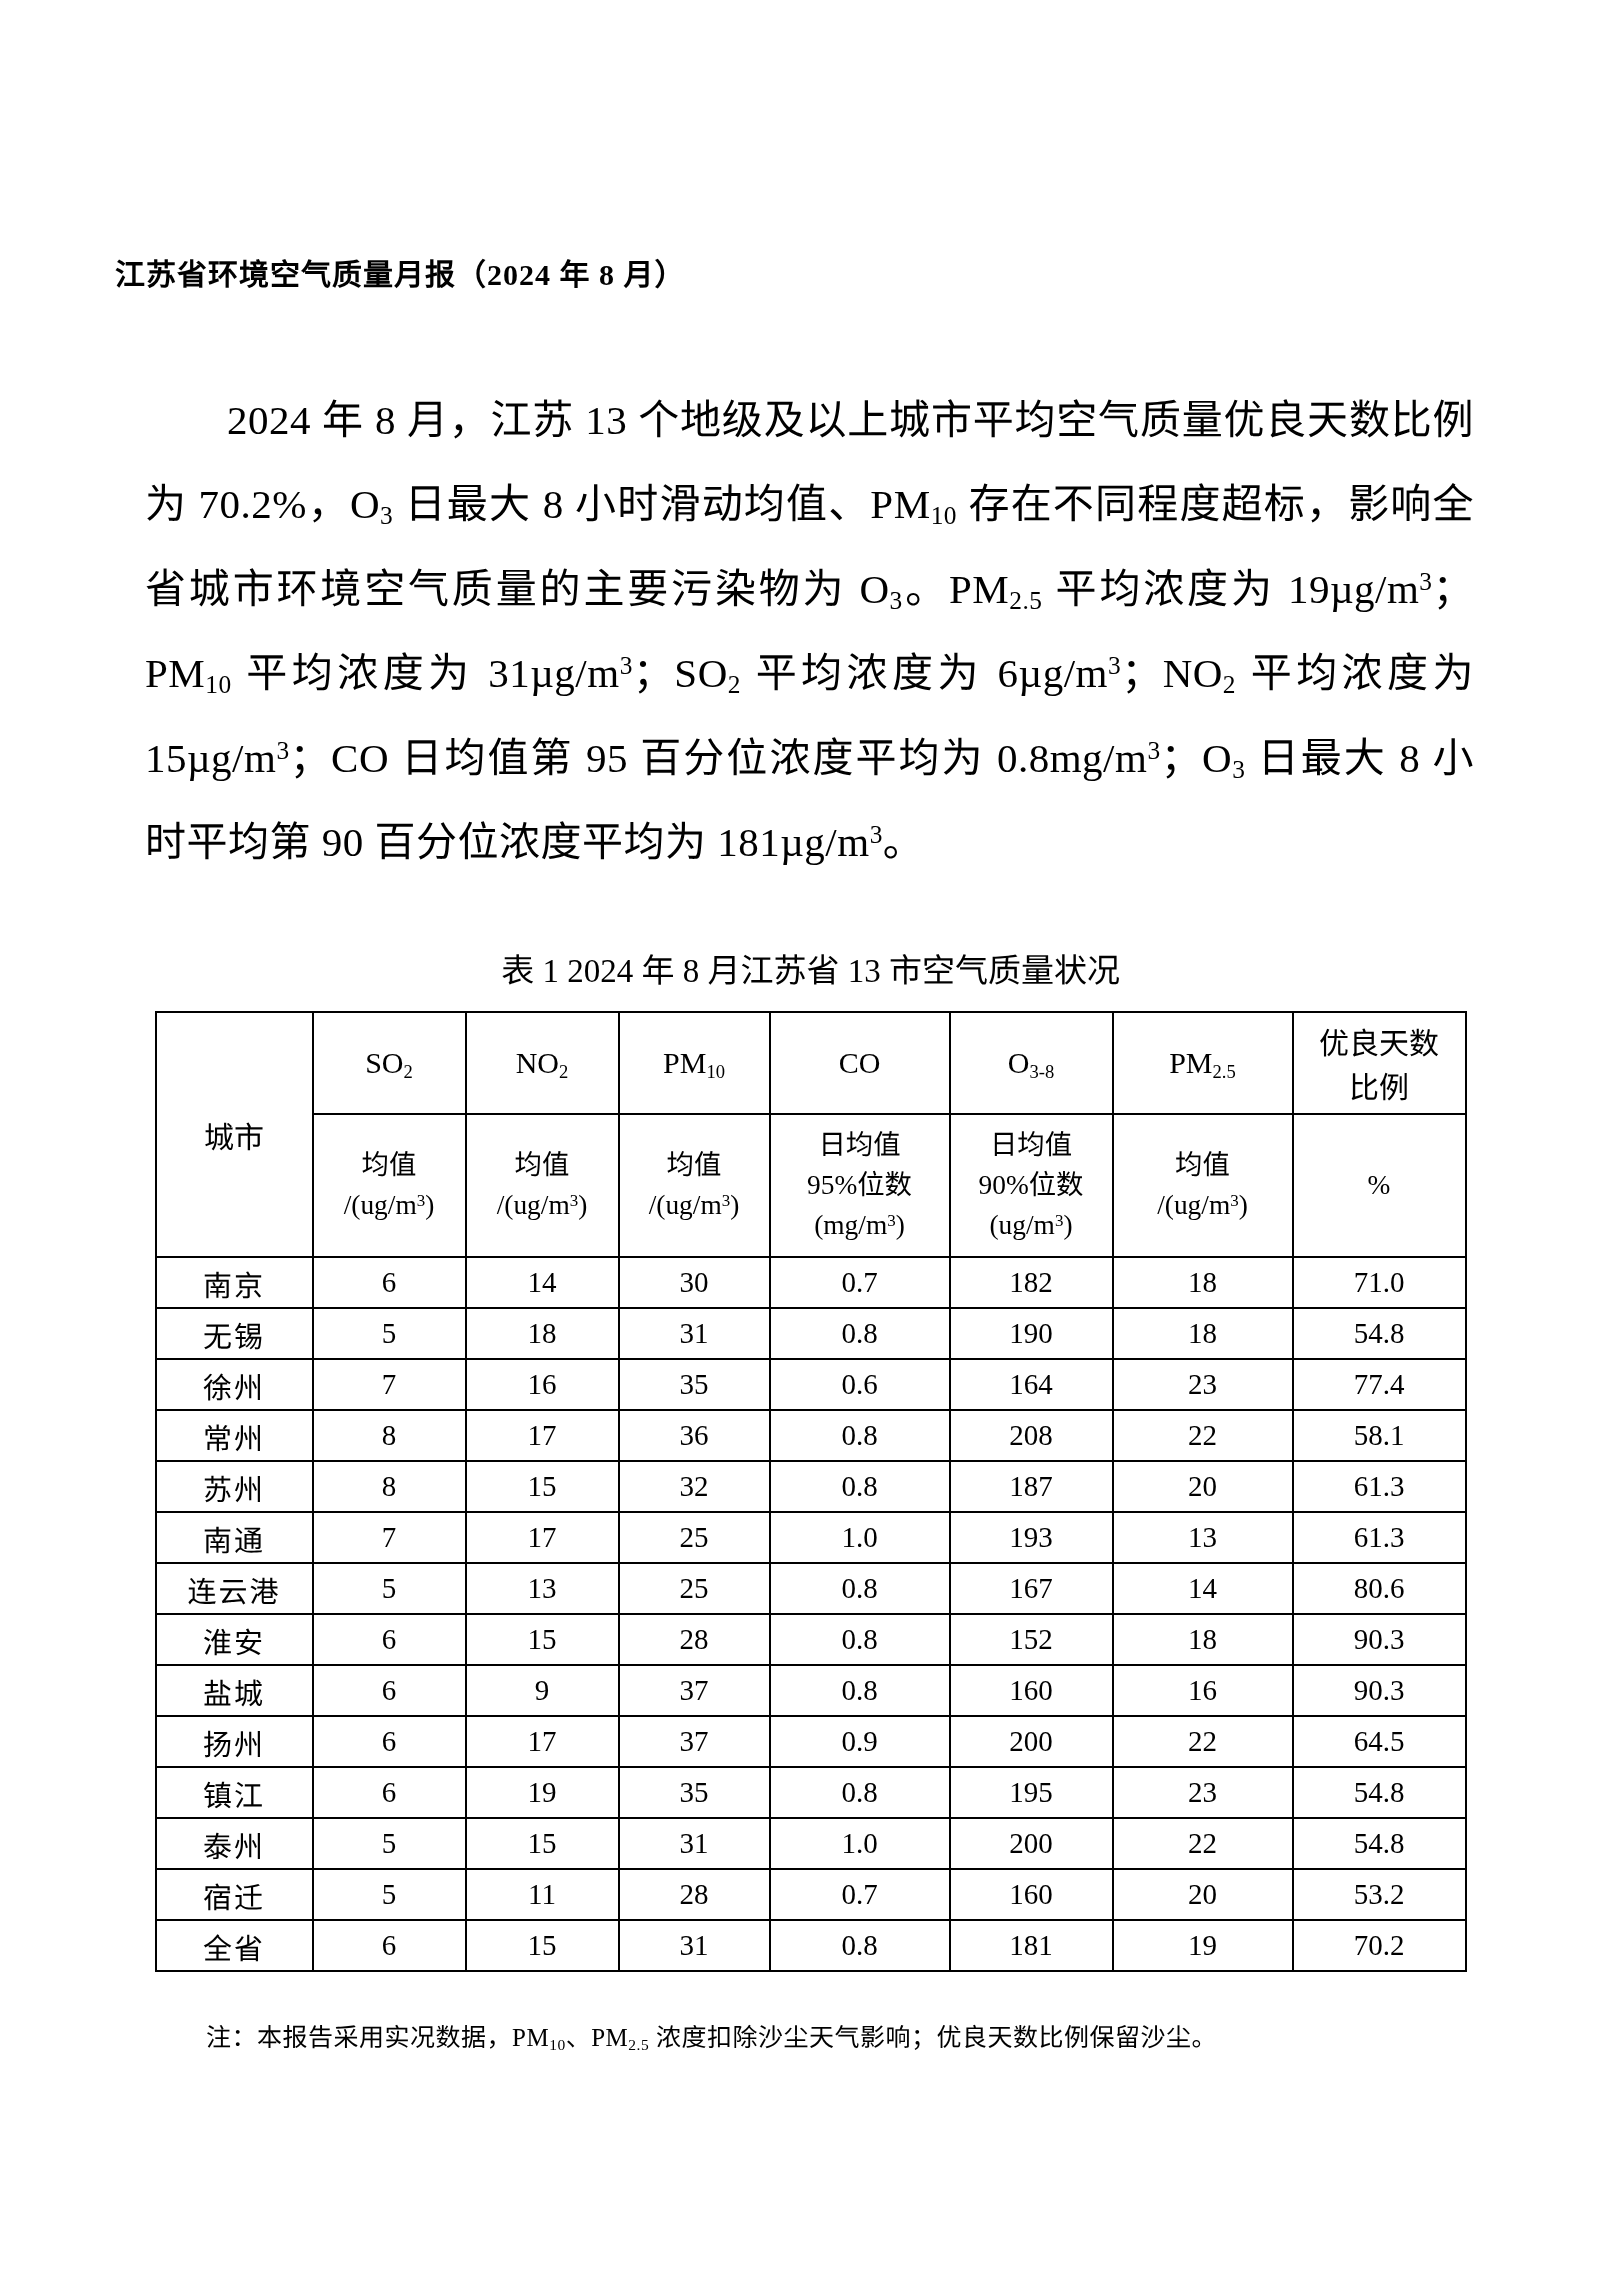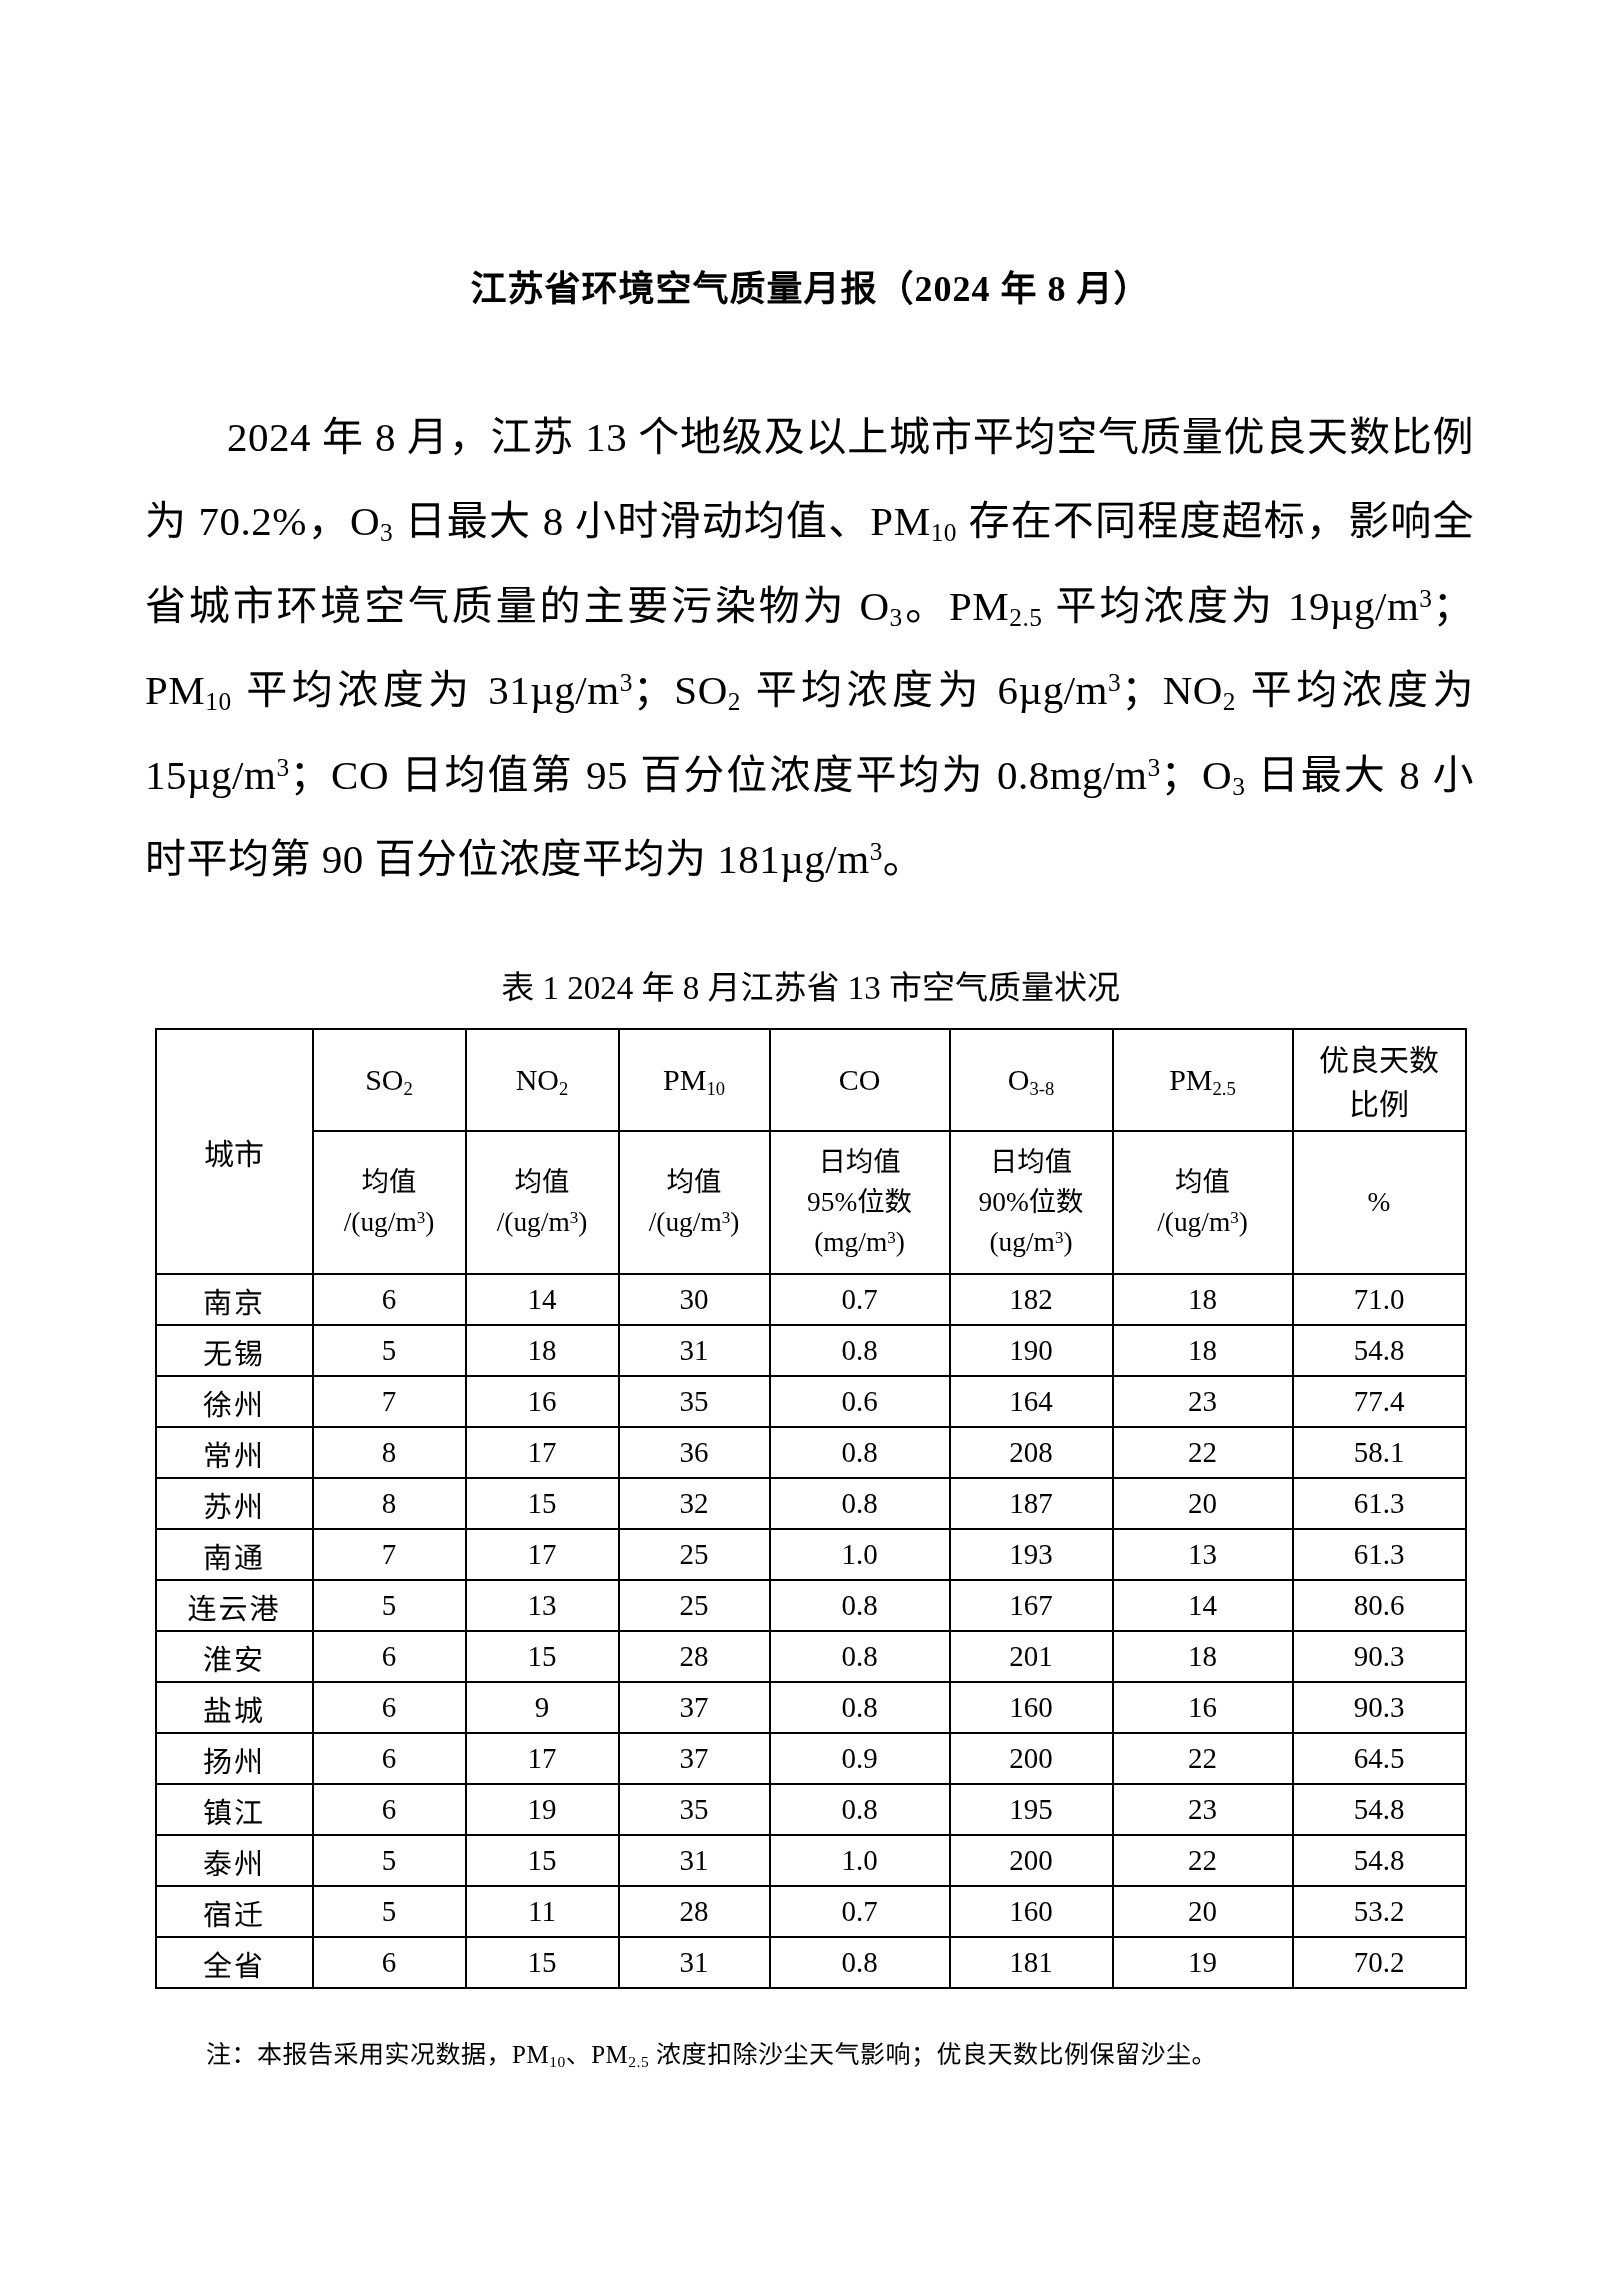--- a/index.html
+++ b/index.html
@@ -3,22 +3,22 @@
 <meta charset="utf-8">
 <style>
   * { box-sizing: border-box; }
   html, body { margin: 0; padding: 0; background: #ffffff; }
   .page {
     width: 1621px; height: 2293px; margin: 0 auto; background: #ffffff;
     color: #000; font-family: "Liberation Serif", "DejaVu Serif", serif;
     overflow: hidden; position: relative;
   }
   .doc-title {
-    margin: 16px; padding: 243px 108px 0 108px; text-align: center;
-    font-size: 36px; font-weight: 700; letter-spacing: 1px;
+    margin: 7px; padding: 243px 108px 0 108px; text-align: left;
+    font-size: 30px; font-weight: 700; letter-spacing: 1px;
   }
   .body-text {
     margin: 84px 147px 0 145px; font-size: 41px; line-height: 2.06;
     text-align: justify; text-indent: 2em; letter-spacing: 0.5px;
   }
   .table-caption { margin-top: 59px; text-align: center; font-size: 33px; }
   table.aq {
     border-collapse: collapse; margin: 19.6px auto 0 auto;
     table-layout: fixed; width: 1310px;
   }
@@ -151,21 +151,21 @@
           <td>167</td>
           <td>14</td>
           <td>80.6</td>
         </tr>
         <tr>
           <td class="city">淮安</td>
           <td>6</td>
           <td>15</td>
           <td>28</td>
           <td>0.8</td>
-          <td>201</td>
+          <td>152</td>
           <td>18</td>
           <td>90.3</td>
         </tr>
         <tr>
           <td class="city">盐城</td>
           <td>6</td>
           <td>9</td>
           <td>37</td>
           <td>0.8</td>
           <td>160</td>

